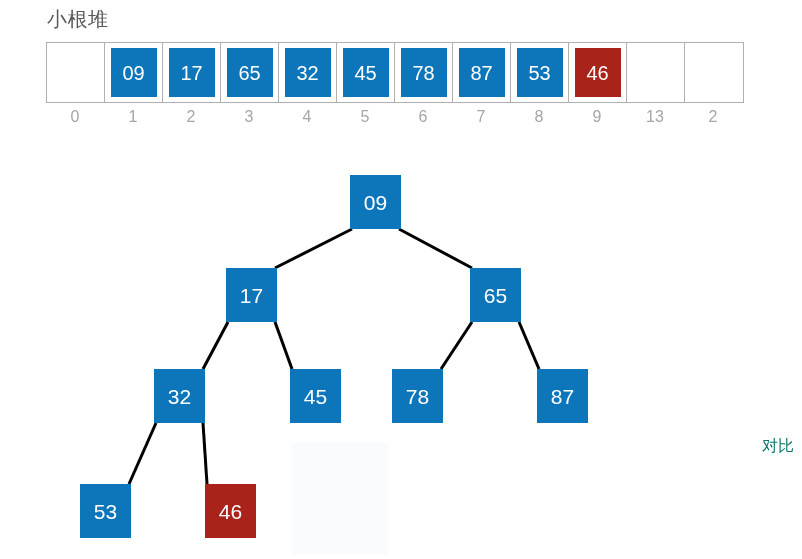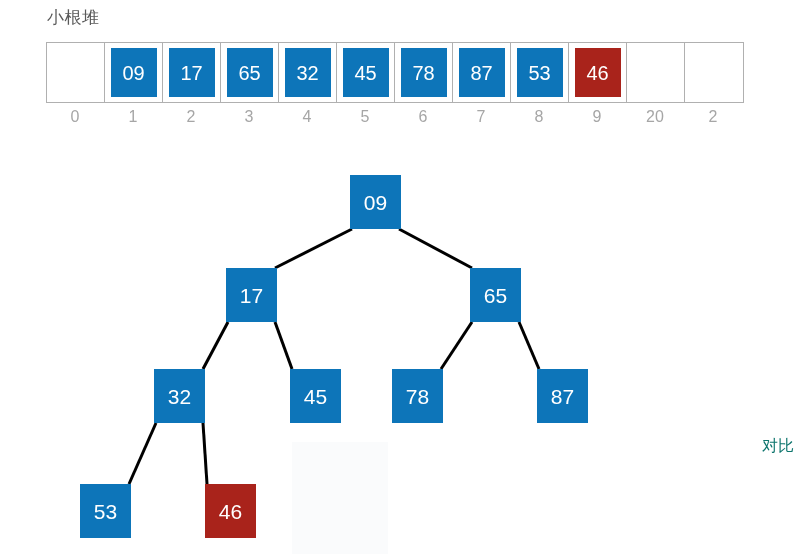--- a/index.html
+++ b/index.html
@@ -14,21 +14,21 @@
     overflow: hidden;
     font-family: "Liberation Sans", "DejaVu Sans", sans-serif;
     -webkit-font-smoothing: antialiased;
   }
 
   
   #heap-title {
     position: absolute;
     left: 47px;
     top: 6px;
-    font-size: 17px;
+    font-size: 20px;
     color: #595959;
     letter-spacing: 0.5px;
     white-space: nowrap;
   }
 
   
   #array-grid {
     position: absolute;
     left: 46px;
     top: 42px;
@@ -174,21 +174,21 @@
     <div class="index-label">0</div>
     <div class="index-label">1</div>
     <div class="index-label">2</div>
     <div class="index-label">3</div>
     <div class="index-label">4</div>
     <div class="index-label">5</div>
     <div class="index-label">6</div>
     <div class="index-label">7</div>
     <div class="index-label">8</div>
     <div class="index-label">9</div>
-    <div class="index-label">20</div>
+    <div class="index-label">13</div>
     <div class="index-label">2</div>
   </div>
 
 <div id="tree-area">
   <svg id="tree-edges" viewBox="0 0 802 559" xmlns="http://www.w3.org/2000/svg">
       <line x1="352" y1="229" x2="275" y2="268" stroke="#000000" stroke-width="3"></line>
       <line x1="399" y1="229" x2="472" y2="268" stroke="#000000" stroke-width="3"></line>
       <line x1="228" y1="322" x2="203" y2="369" stroke="#000000" stroke-width="3"></line>
       <line x1="275" y1="322" x2="292" y2="369" stroke="#000000" stroke-width="3"></line>
       <line x1="472" y1="322" x2="441" y2="369" stroke="#000000" stroke-width="3"></line>

